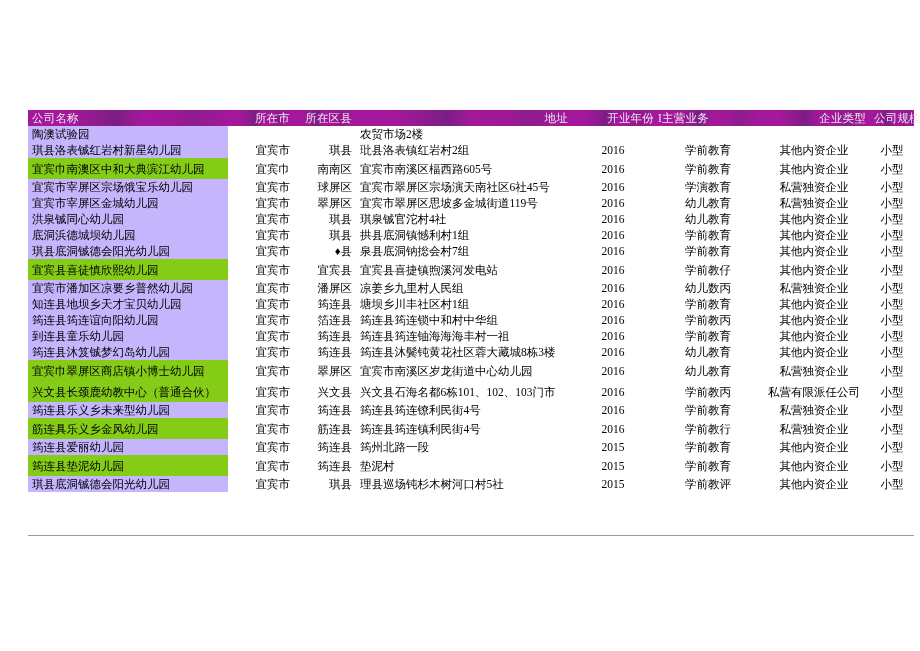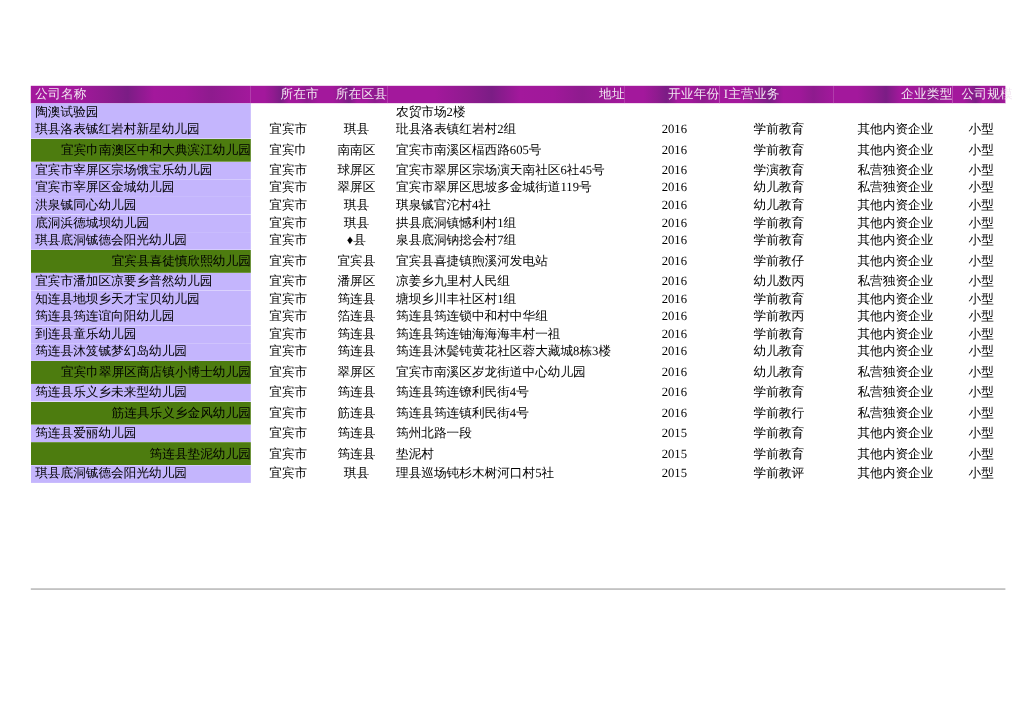--- a/index.html
+++ b/index.html
@@ -17,21 +17,21 @@
   }
   #page {
     position: relative;
     width: 920px;
     height: 651px;
     background: #ffffff;
   }
   #table-wrap {
     position: absolute;
     left: 28px;
-    top: 78px;
+    top: 110px;
     width: 886px;
   }
   table.doc-table {
     border-collapse: collapse;
     width: 886px;
     table-layout: fixed;
     font-size: 11.5px;
   }
   table.doc-table col.c-name   { width: 200px; }
   table.doc-table col.c-city   { width: 62px; }
@@ -78,27 +78,27 @@
     padding-left: 4px;
   }
   tbody td.cell-year,
   tbody td.cell-biz,
   tbody td.cell-etype,
   tbody td.cell-size {
     text-align: center;
   }
   tbody td.cell-city,
   tbody td.cell-dist {
-    text-align: center;
+    text-align: right;
     padding-left: 6px;
   }
   tbody td.cell-addr { padding-left: 8px; }
 
   tr.row-gap td { height: 21px; }
-  tr.row-gap td.cell-name { background: #4d7c0f; text-align: right; }
+  tr.row-gap td.cell-name { background: #84cc16; }
 
   #table-bottom-rule {
     position: absolute;
     left: 28px;
     top: 535px;
     width: 886px;
     height: 1px;
     background: #9b9b9b;
   }
 </style>
@@ -275,20 +275,30 @@
           <tr class="row-gap">
             <td class="cell-name">宜宾巾翠屏区商店镇小博士幼儿园</td>
             <td class="cell-city">宜宾市</td>
             <td class="cell-dist">翠屏区</td>
             <td class="cell-addr">宜宾市南溪区岁龙街道中心幼儿园</td>
             <td class="cell-year">2016</td>
             <td class="cell-biz">幼儿教育</td>
             <td class="cell-etype">私营独资企业</td>
             <td class="cell-size">小型</td>
           </tr>
+          <tr class="row-gap">
+            <td class="cell-name">兴文县长颈鹿幼教中心（普通合伙）</td>
+            <td class="cell-city">宜宾市</td>
+            <td class="cell-dist">兴文县</td>
+            <td class="cell-addr">兴文县石海名都6栋101、102、103门市</td>
+            <td class="cell-year">2016</td>
+            <td class="cell-biz">学前教丙</td>
+            <td class="cell-etype">私营有限派任公司</td>
+            <td class="cell-size">小型</td>
+          </tr>
           <tr>
             <td class="cell-name">筠连县乐义乡未来型幼儿园</td>
             <td class="cell-city">宜宾市</td>
             <td class="cell-dist">筠连县</td>
             <td class="cell-addr">筠连县筠连镣利民街4号</td>
             <td class="cell-year">2016</td>
             <td class="cell-biz">学前教育</td>
             <td class="cell-etype">私营独资企业</td>
             <td class="cell-size">小型</td>
           </tr>

